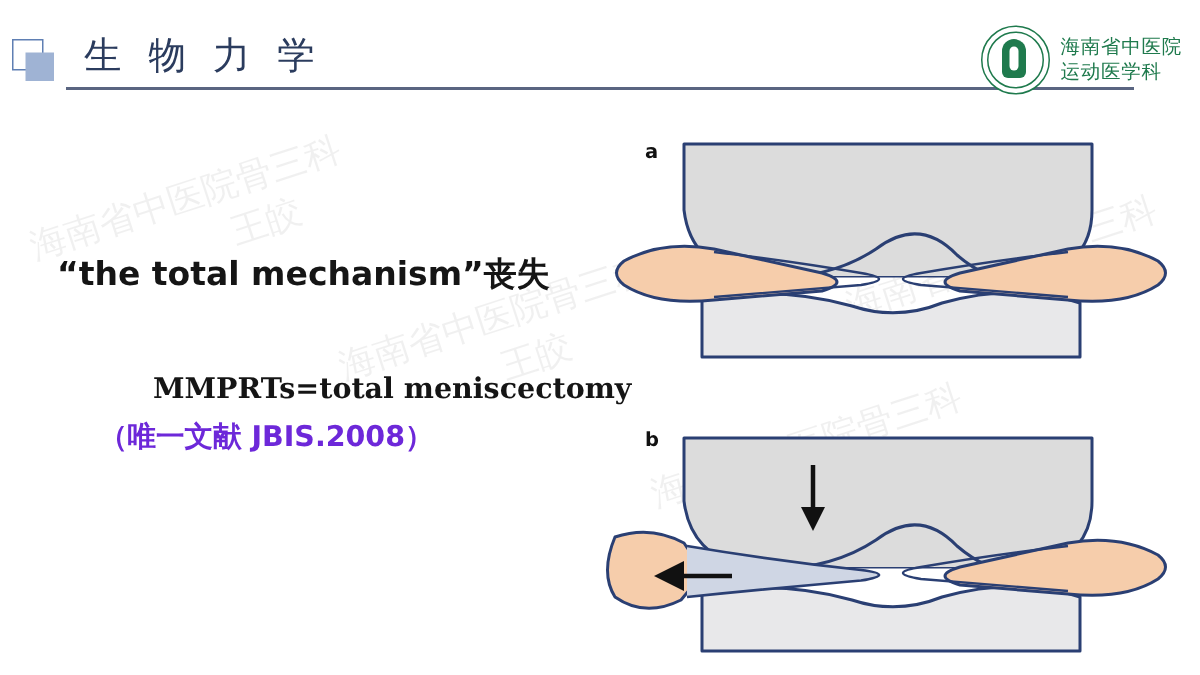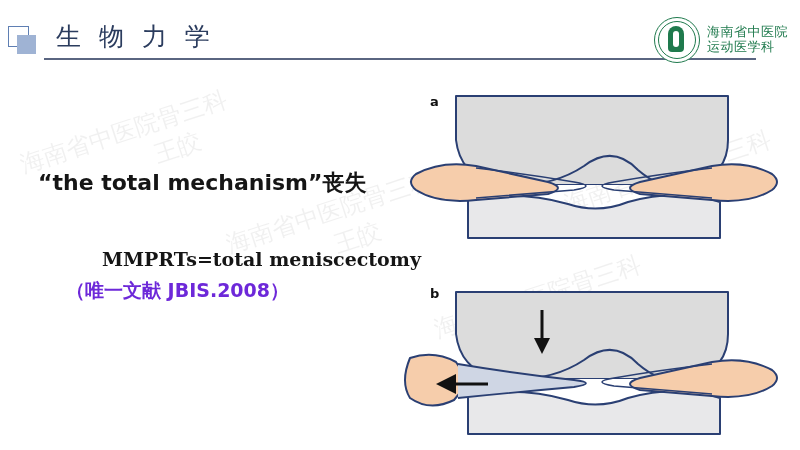--- a/index.html
+++ b/index.html
@@ -112,21 +112,21 @@
   }
   .badge-line1 {
     font-size: 13px;
     color: #1f7a4d;
     font-family: "DejaVu Sans", sans-serif;
     letter-spacing: 0.5px;
   }
   .badge-line2 {
     font-size: 13px;
     color: #1f7a4d;
-    font-family: Liberation Mono, monospace;
+    font-family: Liberation Serif, serif;
     letter-spacing: 0.5px;
   }
 
   
   .text-line-1 {
     position: absolute;
     left: 38px;
     top: 168px;
     font-size: 22px;
     font-weight: bold;

